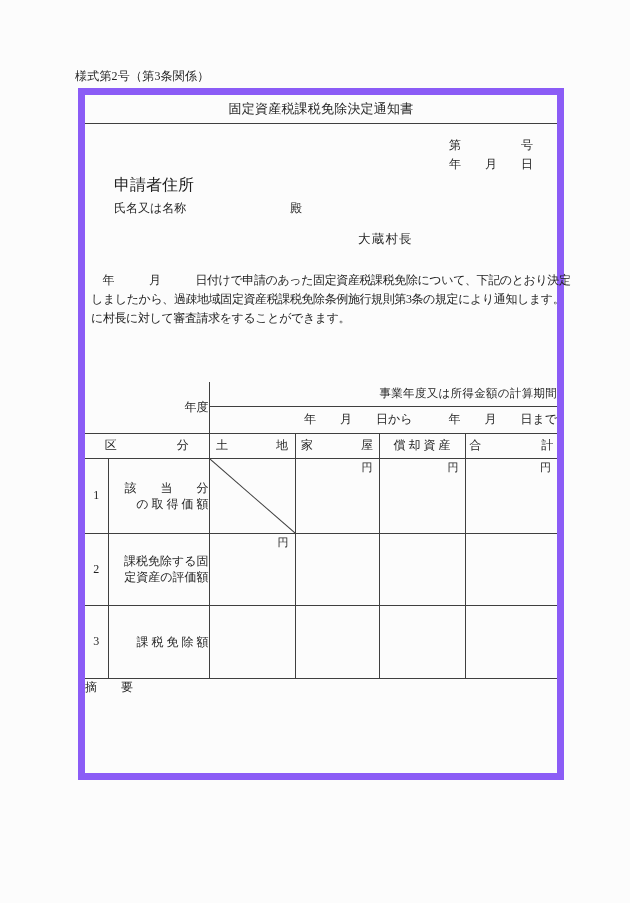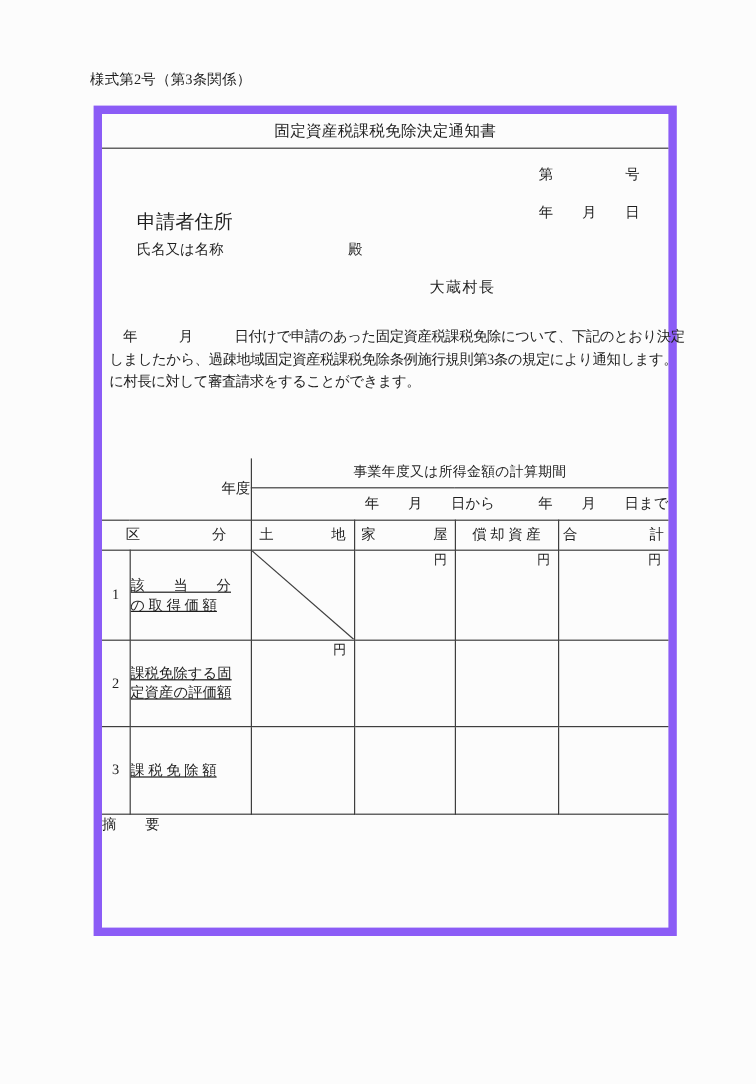--- a/index.html
+++ b/index.html
@@ -5,36 +5,36 @@
   html,body{margin:0;padding:0;}
   .page{
     position:relative;
     width:630px;height:903px;
     background:#fcfcfc;
     color:#1f1f1f;
     font-family:"Liberation Serif","DejaVu Serif",serif;
     overflow:hidden;
   }
   .form-no{
-    position:absolute;left:75px;top:58px;
+    position:absolute;left:75px;top:68px;
     font-size:12px;letter-spacing:0.2px;
   }
   .box{
     position:absolute;left:78px;top:88px;
     width:472px;height:678px;
     border:7px solid #8b5cf6;
   }
   .title-row{
     position:absolute;left:0;top:0;right:0;height:28px;
     border-bottom:1px solid #3f3f3f;
     line-height:28px;text-align:center;
     font-size:13px;letter-spacing:0.2px;
   }
   .doc-no{position:absolute;top:42px;right:24px;font-size:12px;white-space:pre;}
-  .doc-date{position:absolute;top:61px;right:24px;font-size:12px;white-space:pre;margin-top:13px;}
+  .doc-date{position:absolute;top:61px;right:24px;font-size:12px;white-space:pre;}
   .addr{position:absolute;left:29px;top:80px;font-size:16px;text-align:right;}
   .name{position:absolute;left:29px;top:105px;font-size:12px;}
   .tono{position:absolute;left:205px;top:105px;font-size:12px;}
   .sender{position:absolute;left:273px;top:136px;font-size:12.5px;letter-spacing:1.2px;}
   .body-par{position:absolute;left:6px;top:176px;width:464px;}
   .bline{
     font-size:12px;line-height:19px;letter-spacing:-0.4px;
     white-space:pre;overflow:visible;
   }
   table.grid{
@@ -45,27 +45,27 @@
   }
   table.grid td{border:1px solid #3f3f3f;padding:0;overflow:hidden;}
   tr.r-h1{height:24px;}
   tr.r-h2{height:27px;}
   tr.r-h3{height:25px;}
   tr.r-b1{height:75px;}
   tr.r-b2{height:72px;}
   tr.r-b3{height:73px;}
   tr.r-sum{height:95px;}
   td.c-nendo{text-align:right;vertical-align:middle;padding-right:6px;}
-  td.c-ptitle{text-align:center;vertical-align:middle;font-size:11.5px;letter-spacing:0.3px;}
+  td.c-ptitle{text-align:right;vertical-align:middle;font-size:11.5px;letter-spacing:0.3px;}
   td.c-psub{text-align:right;vertical-align:middle;padding-right:3px;white-space:pre;}
   td.c-head{text-align:center;vertical-align:middle;white-space:pre;}
   td.c-num{text-align:center;vertical-align:middle;}
   td.c-rlabel{
-    text-align:left;vertical-align:middle;padding-left:5px;
-    white-space:pre-line;line-height:16px;text-decoration:underline;
+    text-align:right;vertical-align:middle;padding-left:5px;
+    white-space:pre-line;line-height:16px;
   }
   td.c-val{vertical-align:top;}
   .yen{
     display:block;text-align:right;
     padding:2px 6px 0 0;font-size:11px;line-height:12px;
   }
   td.c-diag{position:relative;}
   td.c-diag svg{position:absolute;left:0;top:0;width:100%;height:100%;display:block;}
   td.c-summary{vertical-align:top;text-align:left;padding:3px 0 0 9px;white-space:pre;}
 </style>

